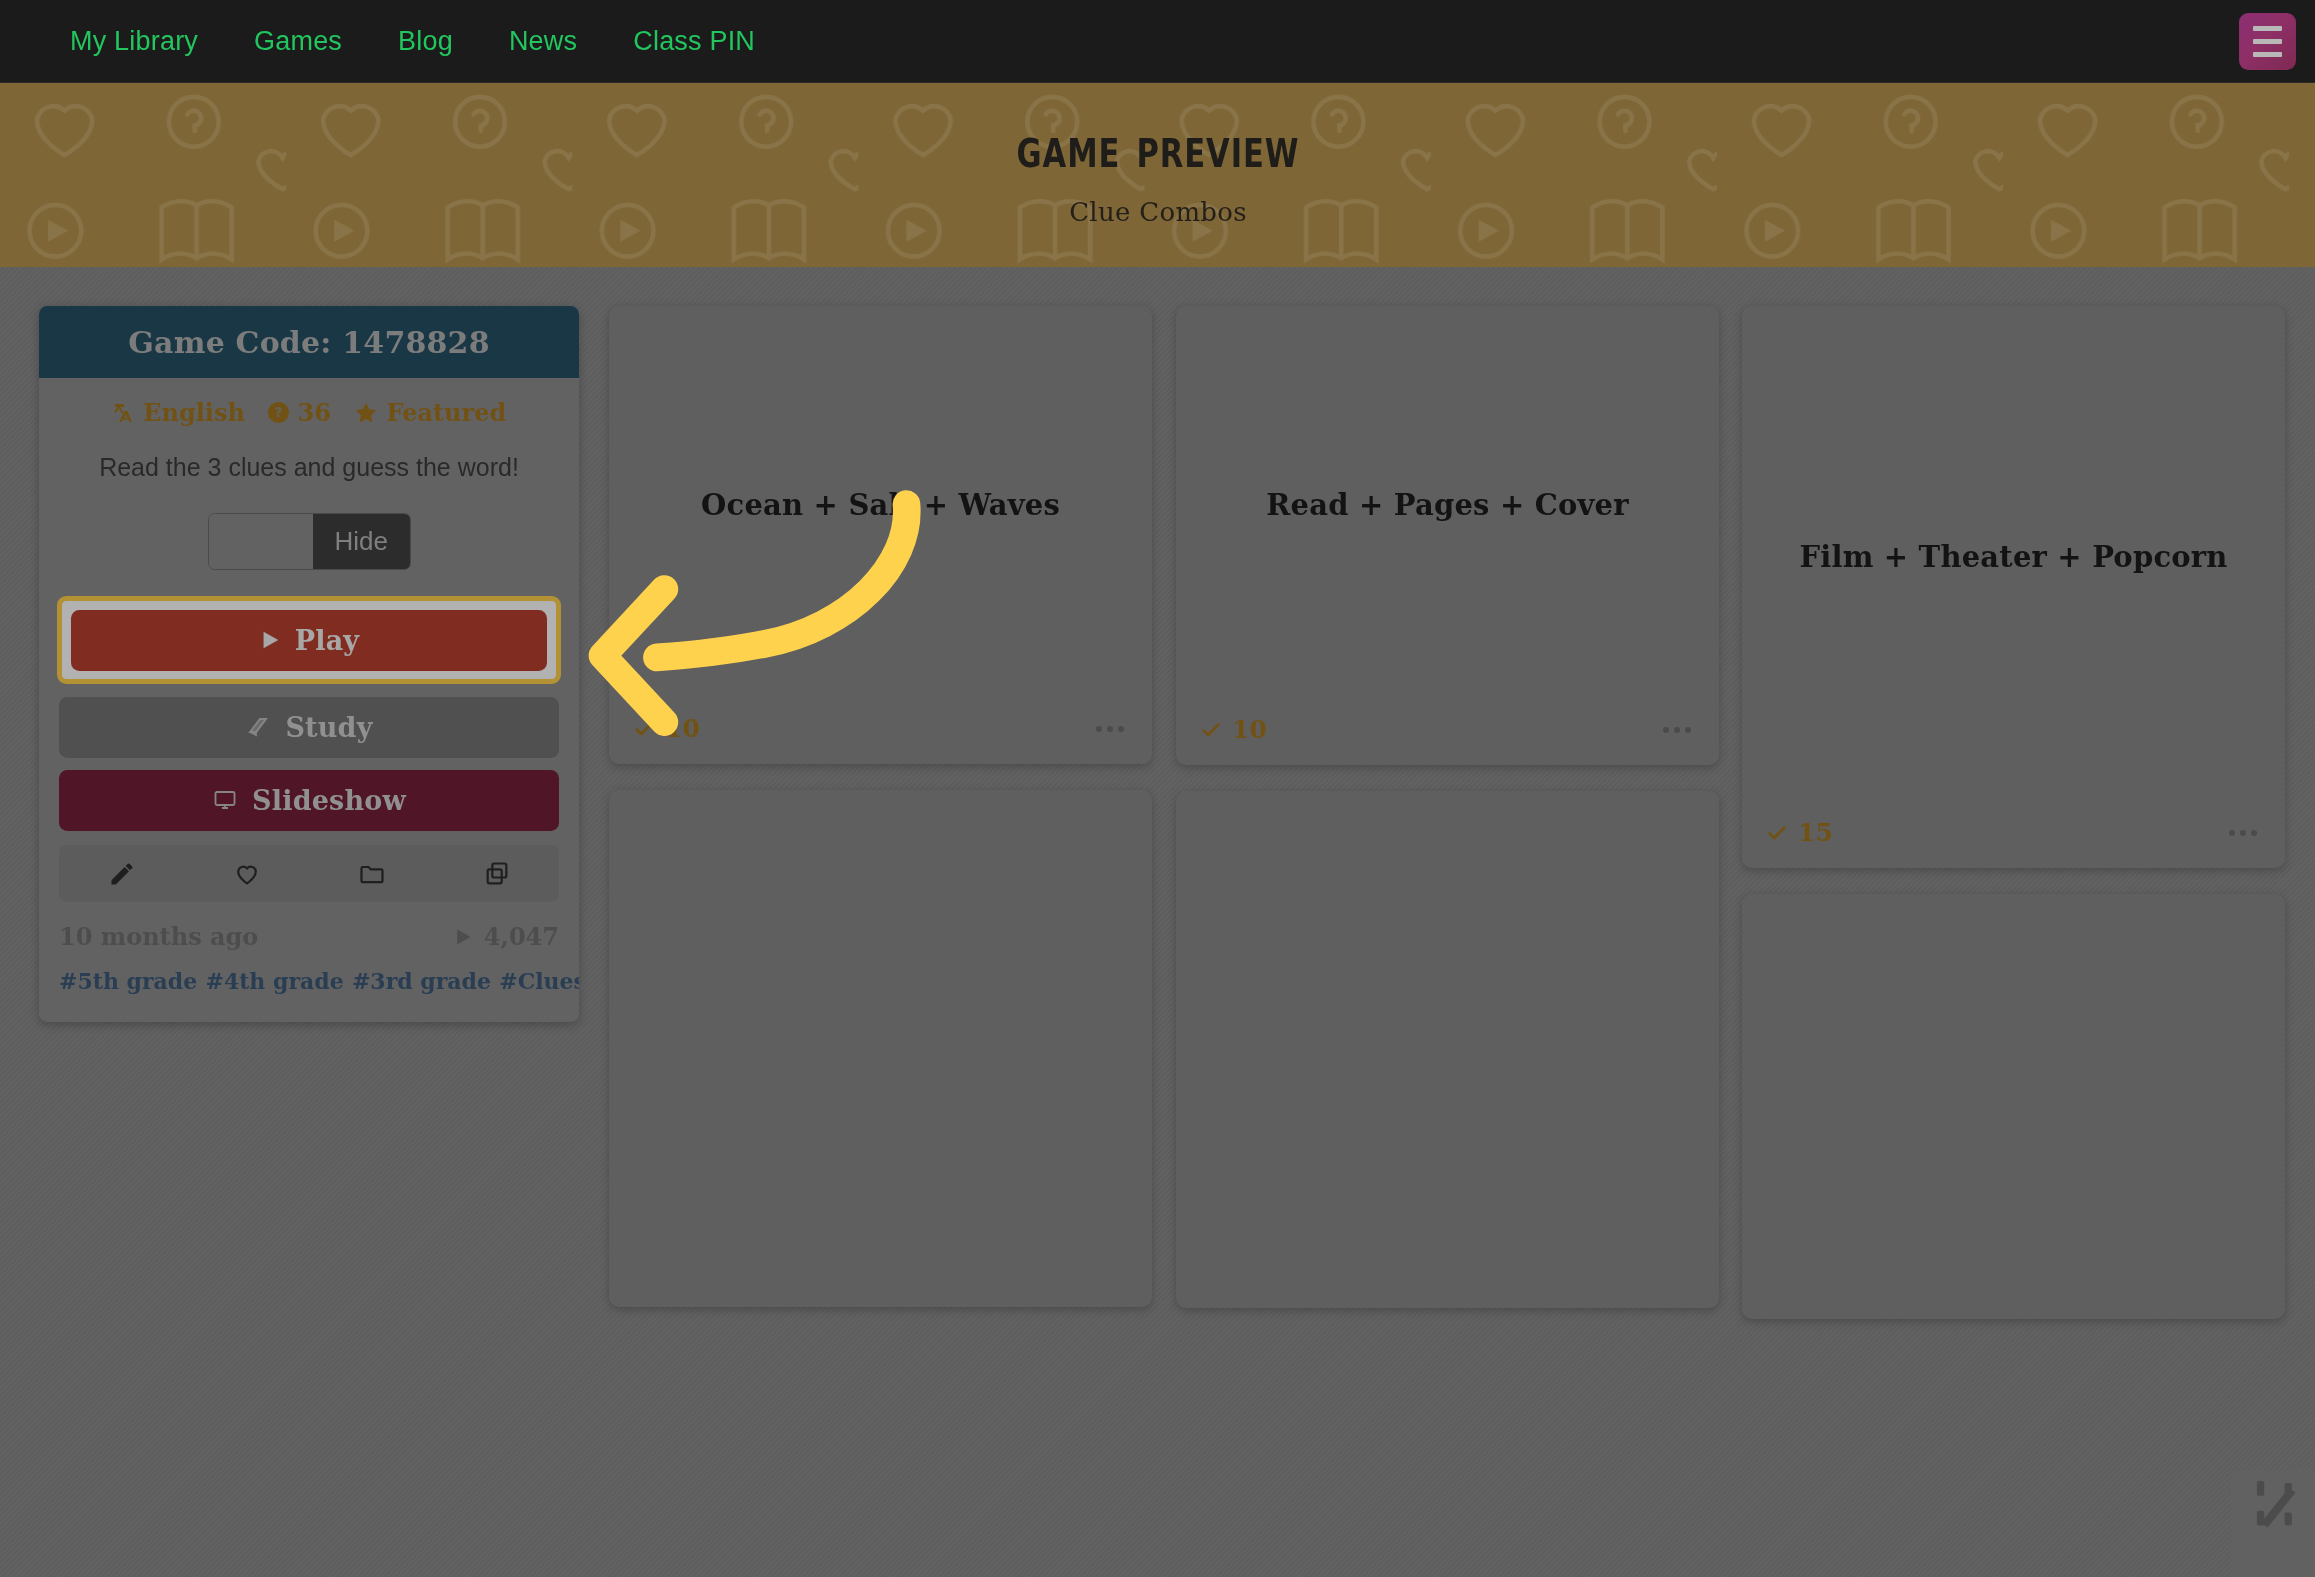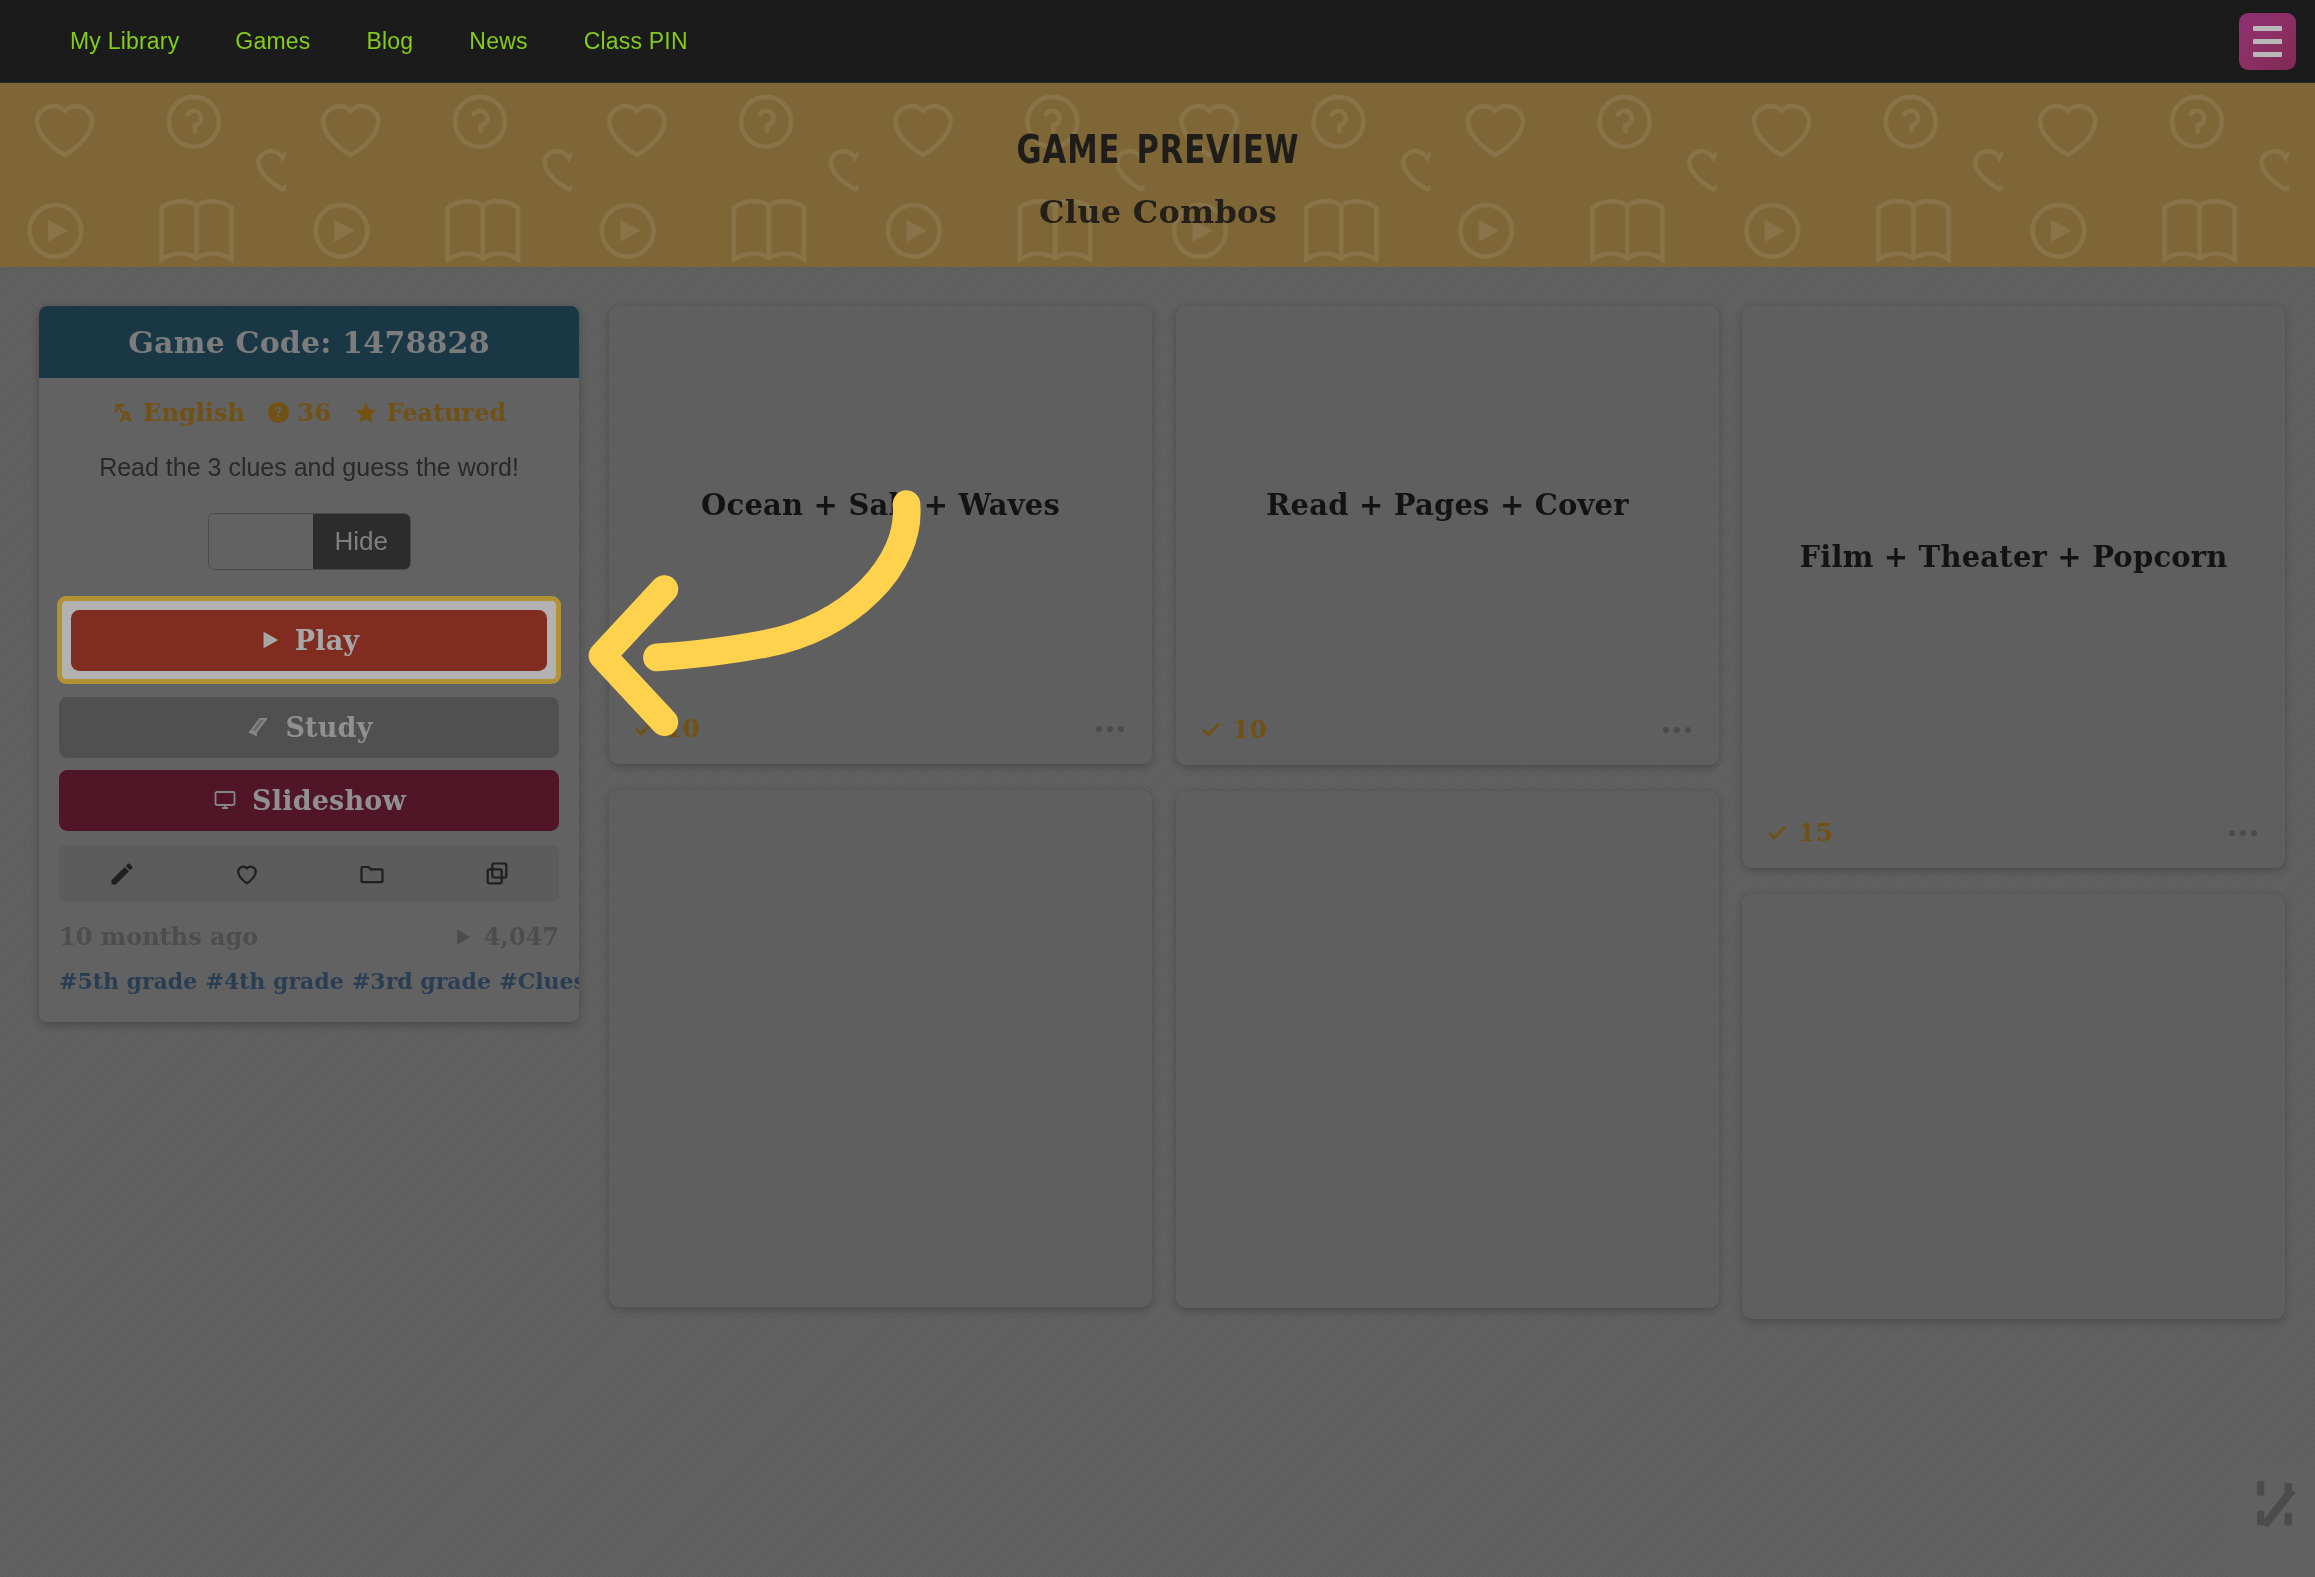--- a/index.html
+++ b/index.html
@@ -24,22 +24,22 @@
   
   .topnav {
     position: absolute; top: 0; left: 0; width: 2316px; height: 83px;
     background: #1b1b1b;
     display: flex; align-items: center;
     border-bottom: 0.9px solid #2b2b2b;
     z-index: 20;
   }
   .nav-links { display: flex; align-items: center; padding-left: 42px; gap: 0; }
   .nav-link {
-    color: #84cc16;
-    font-size: 23px;
+    color: #22c55e;
+    font-size: 27px;
     font-family: "Liberation Sans", sans-serif;
     padding: 0 28px;
     text-decoration: none;
     white-space: nowrap;
     letter-spacing: 0.2px;
   }
   .menu-btn {
     position: absolute; right: 20px; top: 13px;
     width: 57px; height: 57px; border-radius: 9.2px;
     background: linear-gradient(135deg,#8c2f73 0%, #8e2f66 45%, #7e2a52 100%);
@@ -69,22 +69,22 @@
     letter-spacing: 0.9px;
     font-stretch: condensed;
     text-transform: lowercase;
     font-variant: small-caps;
     transform: scaleY(1.14);
     line-height: 1.0;
   }
   .banner-sub {
     margin-top: 24px;
     font-family: "DejaVu Serif", serif;
-    font-weight: 700;
-    font-size: 32px;
+    font-weight: 400;
+    font-size: 26px;
     color: #241f19;
     letter-spacing: 0.3px;
   }
 
   
   .sidebar {
     position: absolute; left: 39px; top: 306px;
     width: 540px;
     background: #8d8d8d;
     border-radius: 8.3px;

